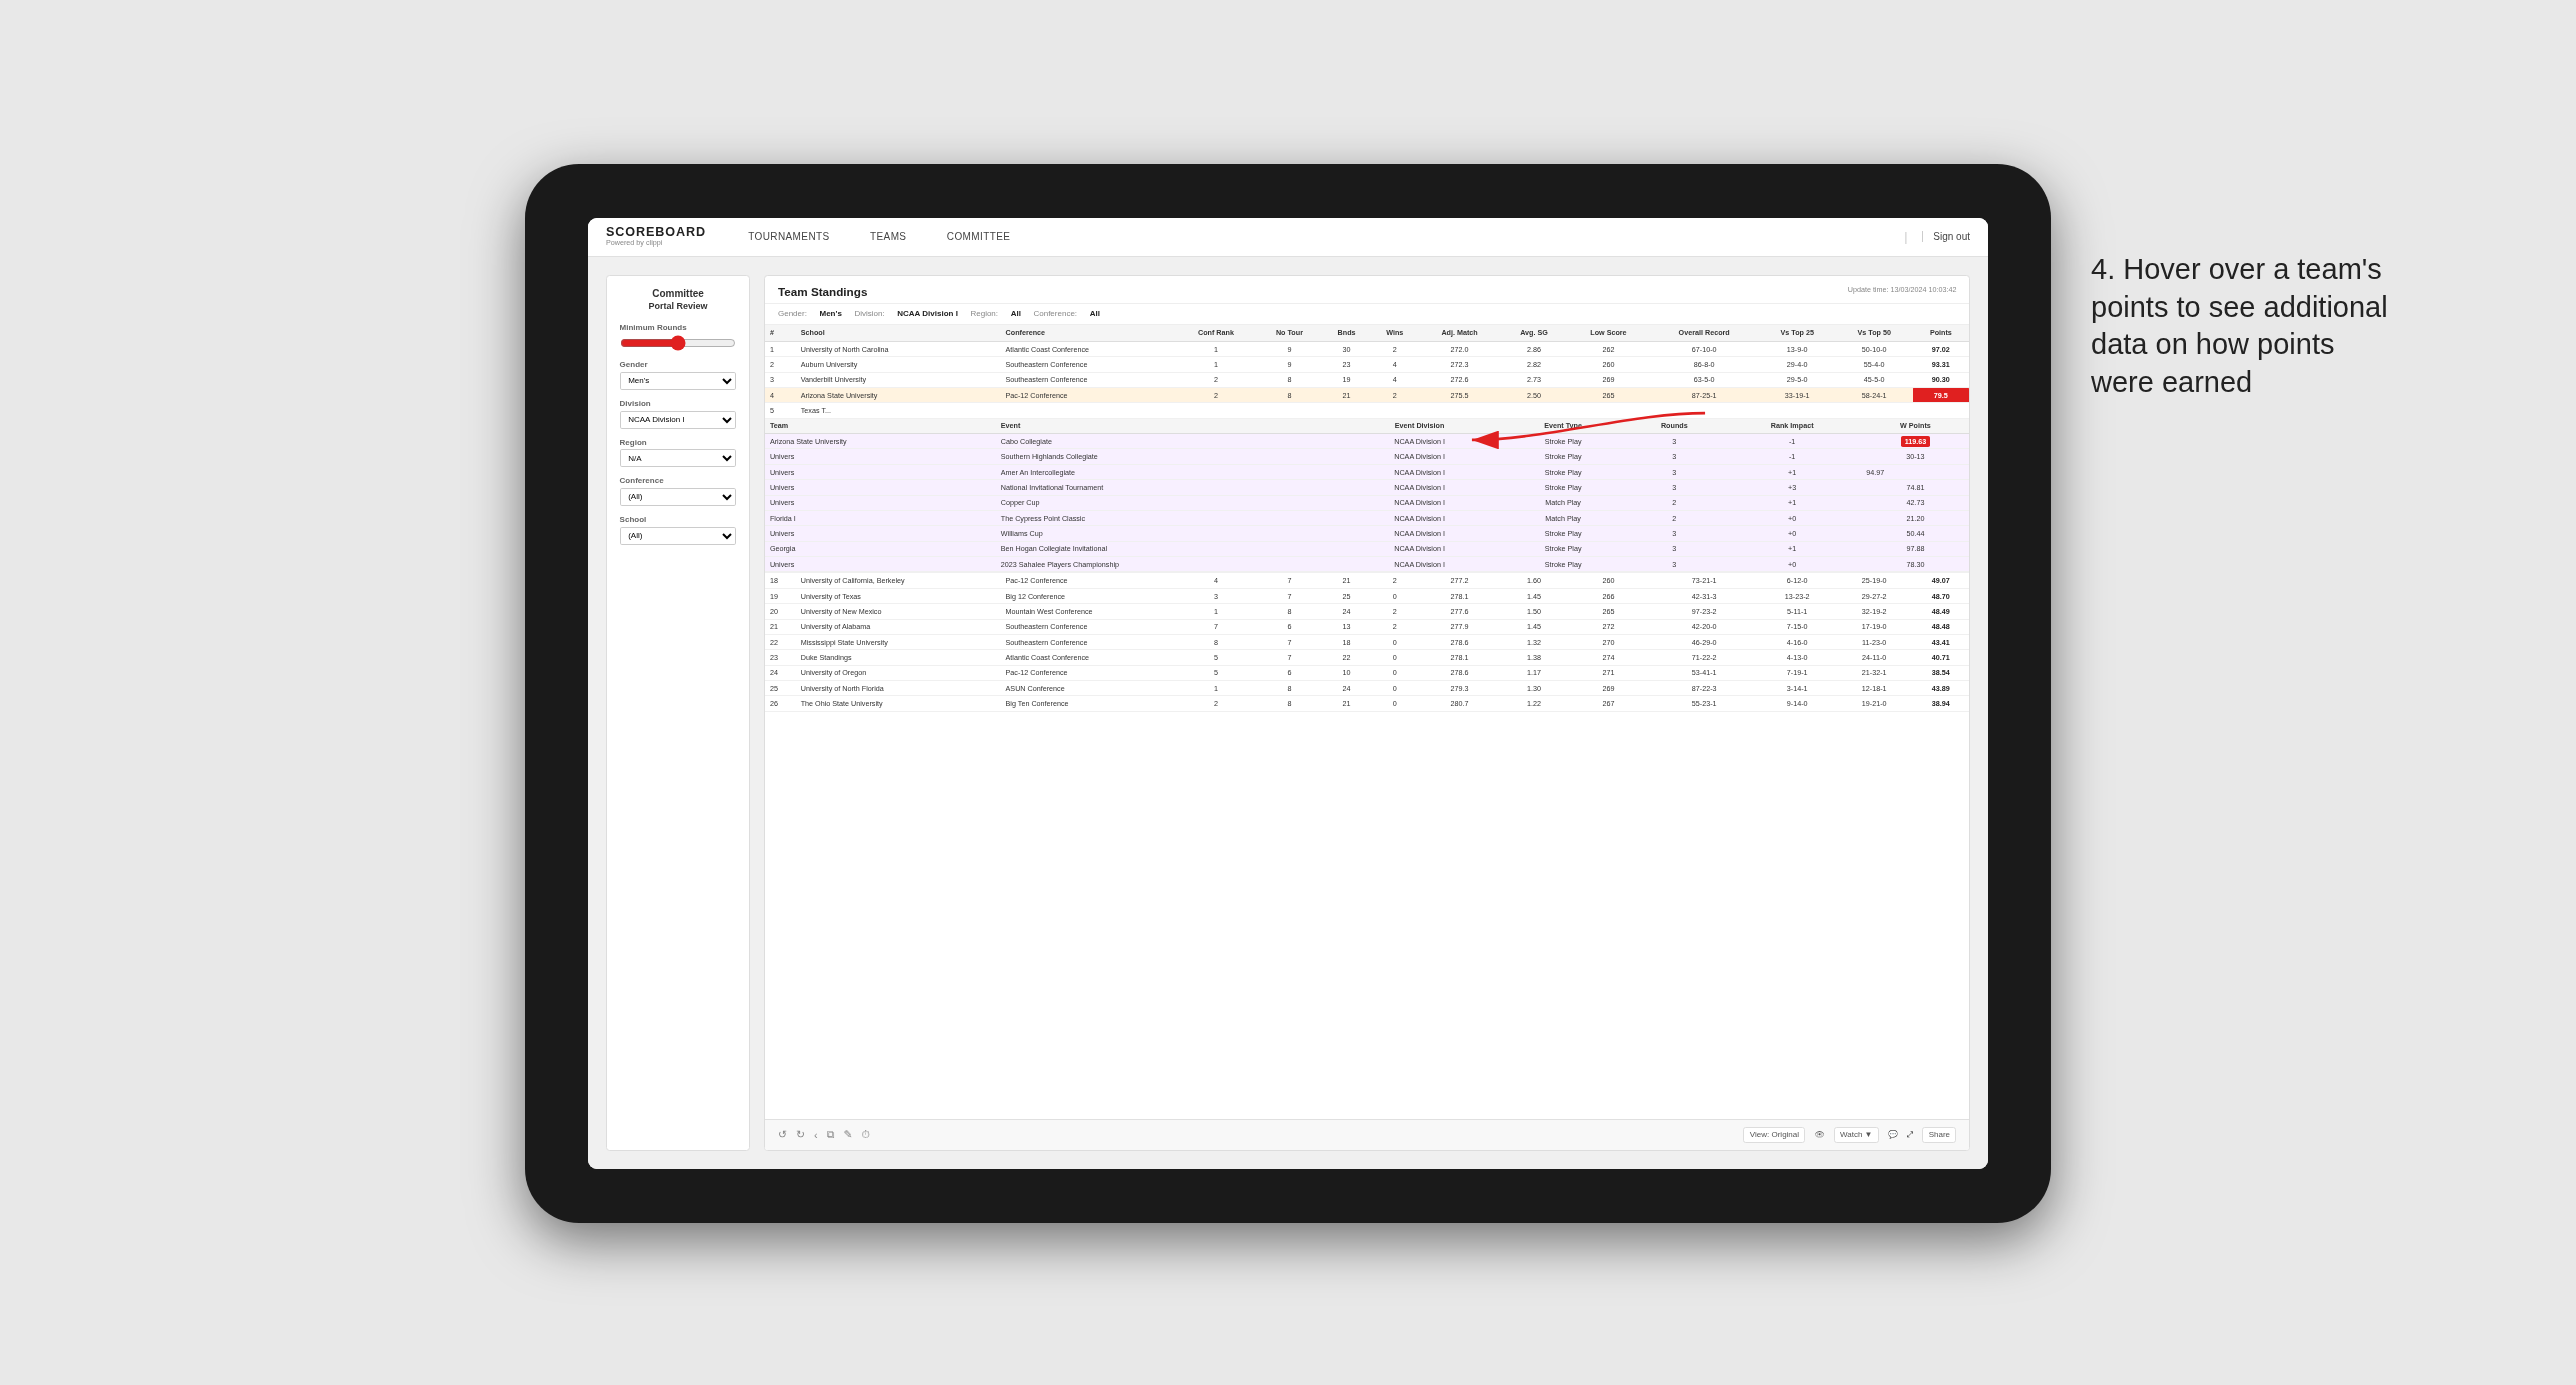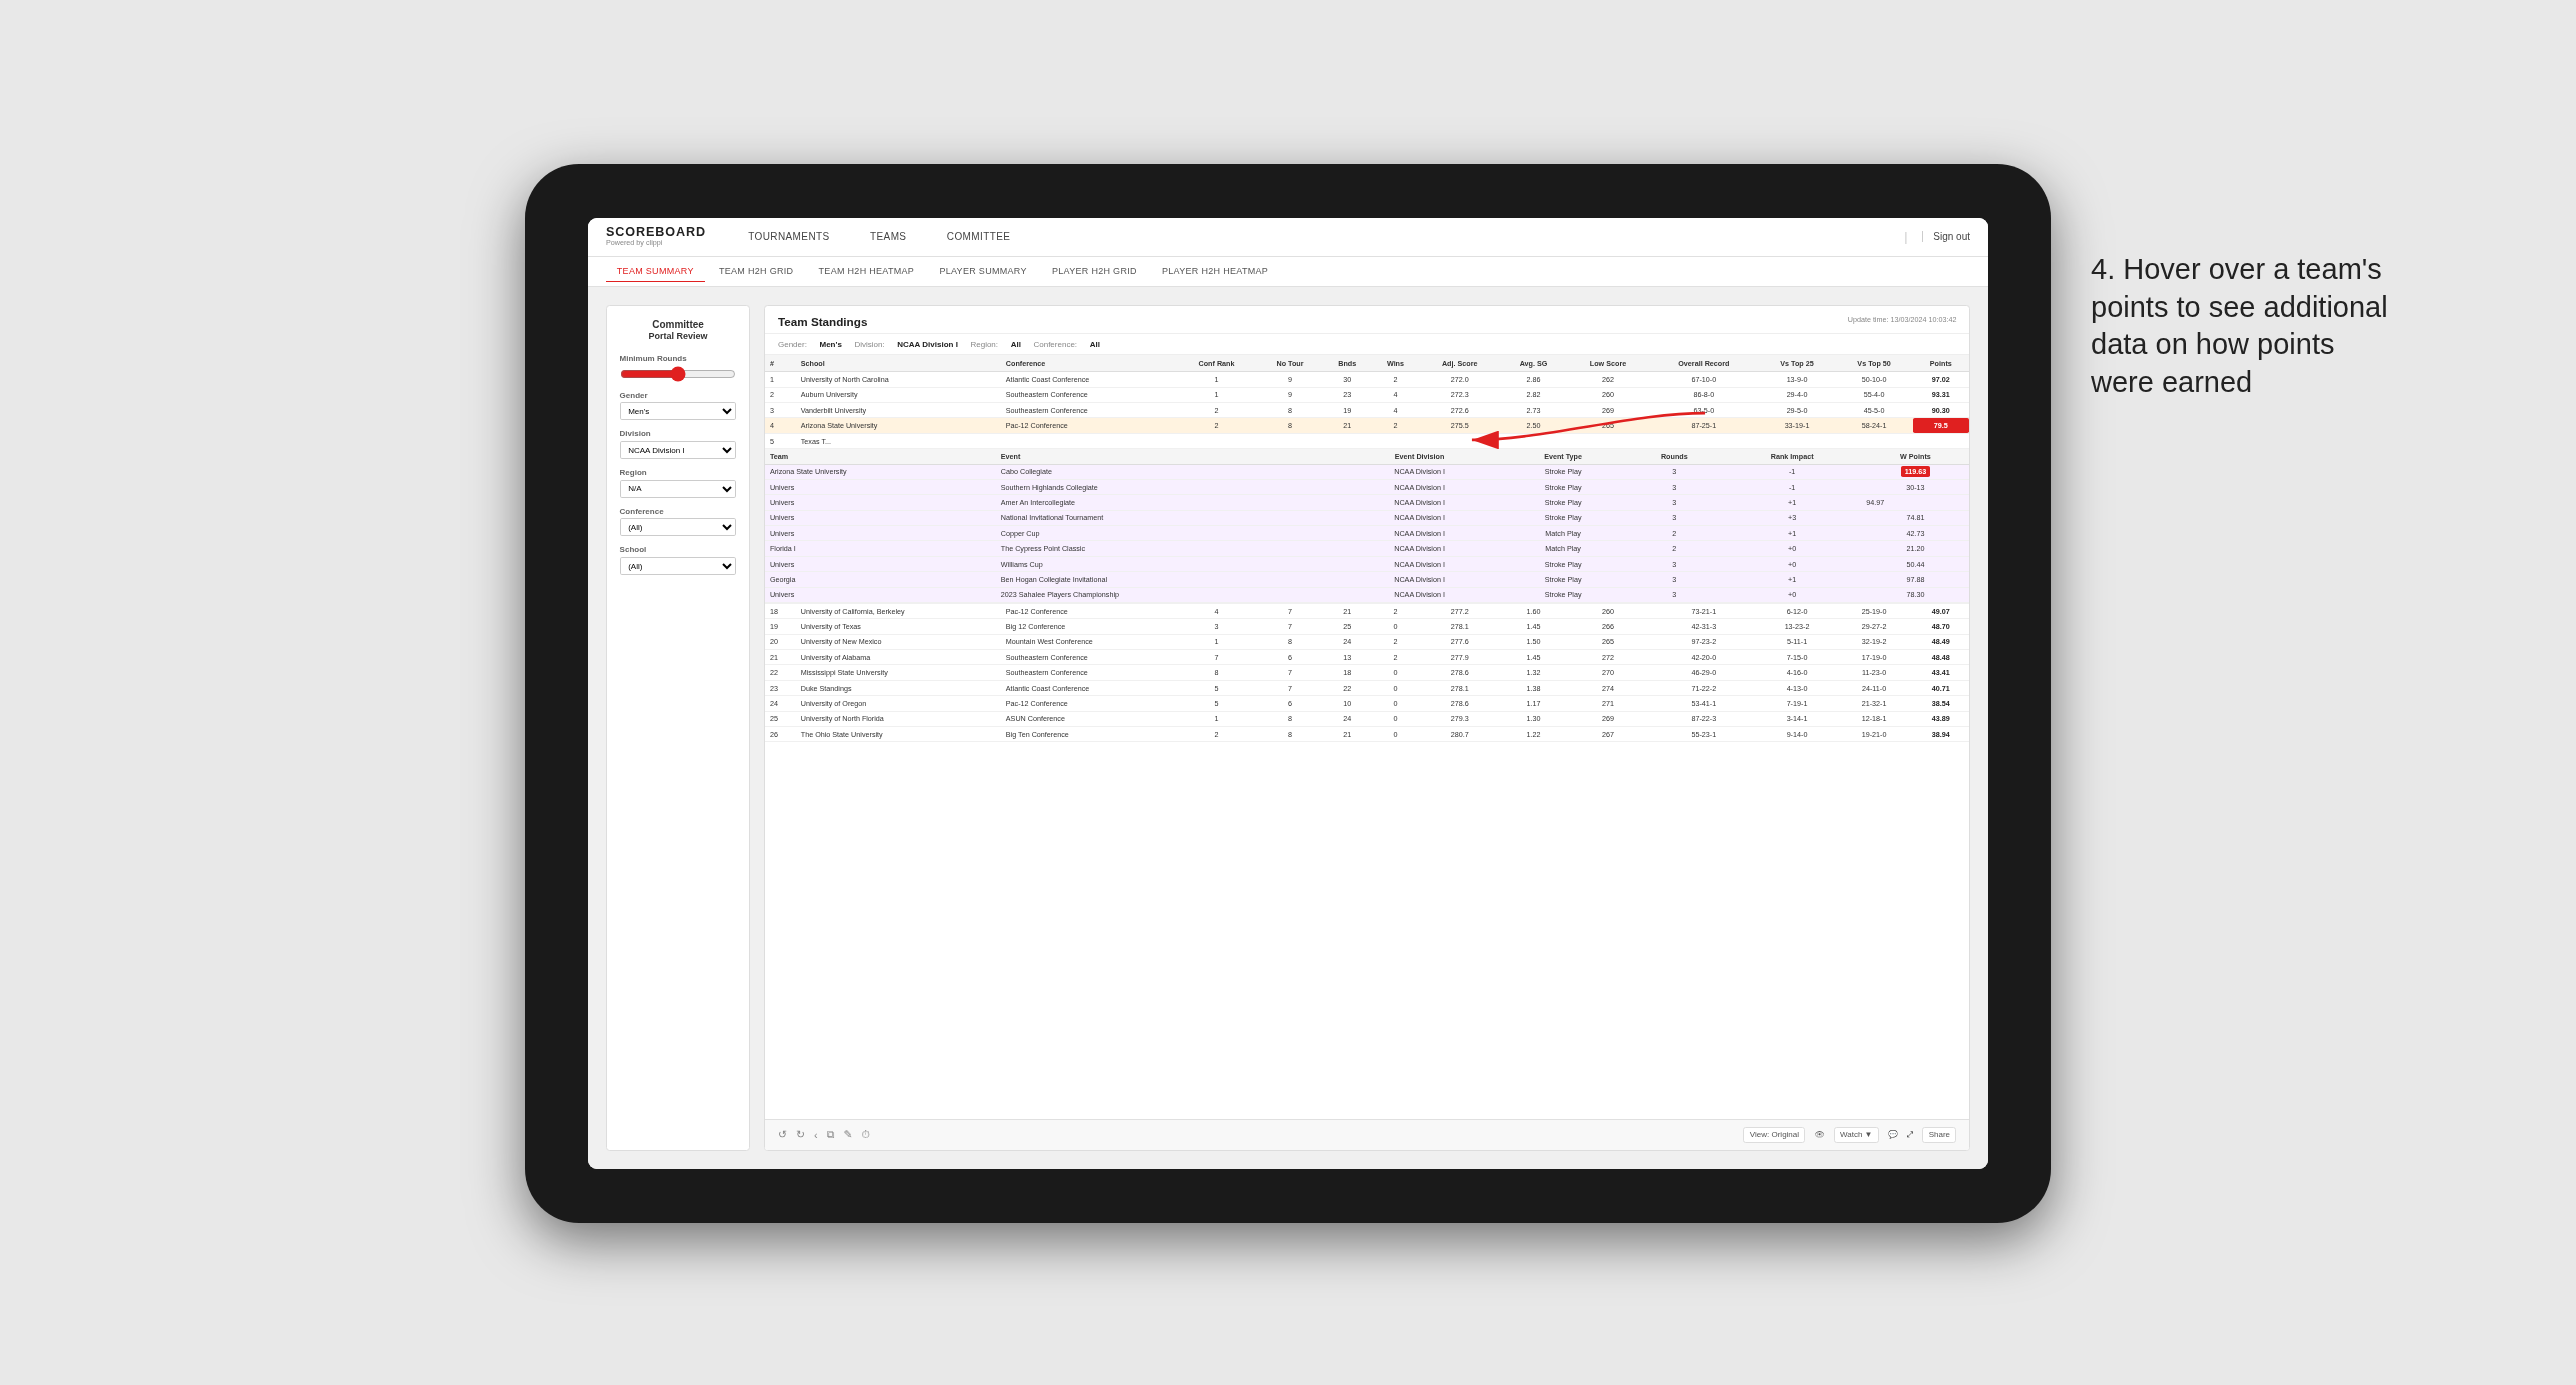--- a/index.html
+++ b/index.html
@@ -324,28 +324,20 @@
         <span class="logo-sub">Powered by clippi</span>
       </div>
       <span class="nav-item">TOURNAMENTS</span>
       <span class="nav-item">TEAMS</span>
       <span class="nav-item">COMMITTEE</span>
       <div class="nav-spacer"></div>
       <span class="nav-divider">|</span>
       <span class="sign-out">Sign out</span>
     </div>
 
-    <div class="sub-nav">
-      <span class="sub-nav-item active">TEAM SUMMARY</span>
-      <span class="sub-nav-item">TEAM H2H GRID</span>
-      <span class="sub-nav-item">TEAM H2H HEATMAP</span>
-      <span class="sub-nav-item">PLAYER SUMMARY</span>
-      <span class="sub-nav-item">PLAYER H2H GRID</span>
-      <span class="sub-nav-item">PLAYER H2H HEATMAP</span>
-    </div>
 
     <div class="main-content">
 
       <div class="sidebar">
         <div class="sidebar-title">Committee</div>
         <div class="sidebar-subtitle">Portal Review</div>
 
         <div class="sidebar-label">Minimum Rounds</div>
         <input type="range" class="sidebar-slider" min="0" max="10" value="5" style="">
 
@@ -397,21 +389,21 @@
           <table>
             <thead>
               <tr>
                 <th class="left">#</th>
                 <th class="left">School</th>
                 <th class="left">Conference</th>
                 <th>Conf Rank</th>
                 <th>No Tour</th>
                 <th>Bnds</th>
                 <th>Wins</th>
-                <th>Adj. Score</th>
+                <th>Adj. Match</th>
                 <th>Avg. SG</th>
                 <th>Low Score</th>
                 <th>Overall Record</th>
                 <th>Vs Top 25</th>
                 <th>Vs Top 50</th>
                 <th>Points</th>
               </tr>
             </thead>
             <tbody id="main-table-body">
 

